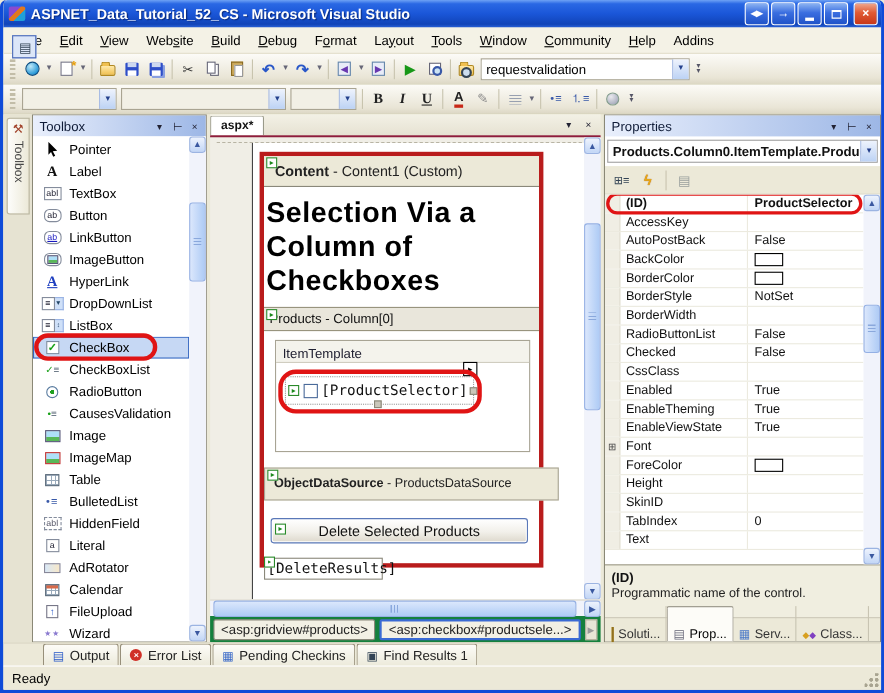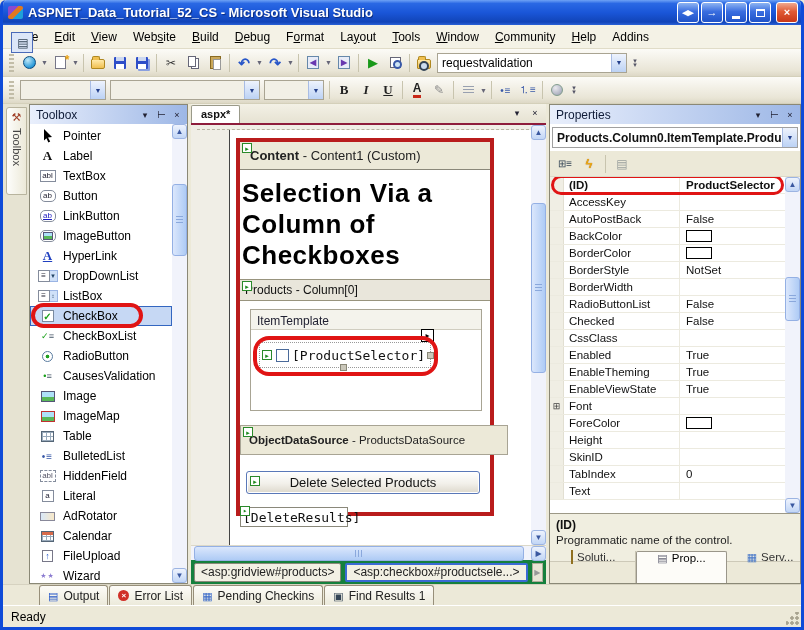--- a/index.html
+++ b/index.html
@@ -162,21 +162,21 @@
   .gut{width:14px;flex:0 0 14px;background:#f0eee4;border-right:1px solid #e2dfd2;display:flex;align-items:center;justify-content:center;font-size:9px;color:#444;line-height:1;}
   .pname{width:116px;flex:0 0 116px;padding:2px 0 0 5px;border-right:1px solid #eceadf;white-space:nowrap;overflow:hidden;color:#111;}
   .pval{flex:1;padding:0 0 0 6px;display:flex;align-items:center;color:#111;white-space:nowrap;overflow:hidden;}
   .prow.bold .pname,.prow.bold .pval{font-weight:bold;}
   .swatch{width:26px;height:12px;border:1px solid #000;background:#fff;}
   .oval2{position:absolute;left:1px;top:-2px;right:1px;bottom:-2px;border:3px solid #e01414;border-radius:11px;pointer-events:none;z-index:6;}
   .pdesc{height:48px;flex:0 0 48px;border-top:1px solid #9c9886;background:#f0eee0;padding:4px 6px;}
   .pdesc .t{font-weight:bold;font-size:12px;color:#111;}
   .pdesc .d{font-size:11.5px;color:#222;margin-top:2px;}
   .ptabs{height:22px;flex:0 0 22px;display:flex;align-items:flex-end;padding-left:1px;background:#ece9d8;border-top:1px solid #cdc9b8;}
-  .ptab{height:32px;display:flex;align-items:flex-start;gap:4px;padding:0 20px;font-size:11.5px;color:#333;border-right:1px solid #c8c4b2;white-space:nowrap;}
+  .ptab{height:32px;display:flex;align-items:flex-end;gap:4px;padding:0 5px;font-size:11.5px;color:#333;border-right:1px solid #c8c4b2;white-space:nowrap;}
   .ptab.active{background:#fdfcf8;border:1px solid #9a968a;border-bottom:none;border-radius:2px 2px 0 0;color:#000;}
   .ic-sol{width:12px;height:9px;background:#e8c860;border:1px solid #907020;box-shadow:-2px 2px 0 -1px #4878c8;}
   .ic-prop{font-size:11px;color:#667;}
   .ic-srv{font-size:11px;color:#4878c8;}
   .ic-cls{font-size:8px;line-height:1;}
   .ic-cls .d1{color:#d8a020;} .ic-cls .d2{color:#8040c0;}
   
   .dtabs{height:21px;flex:0 0 21px;background:#ece9d8;display:flex;align-items:flex-end;padding-left:36px;border-top:1px solid #d6d2c0;}
   .dtab{height:20px;border:1px solid #978f7a;border-bottom:none;border-radius:3px 3px 0 0;background:linear-gradient(180deg,#fdfcf8,#eceadb);display:flex;align-items:center;gap:5px;padding:0 8px;font-size:12px;color:#222;margin-right:1px;white-space:nowrap;}
   .ic-out{font-size:11px;color:#2858c8;}

